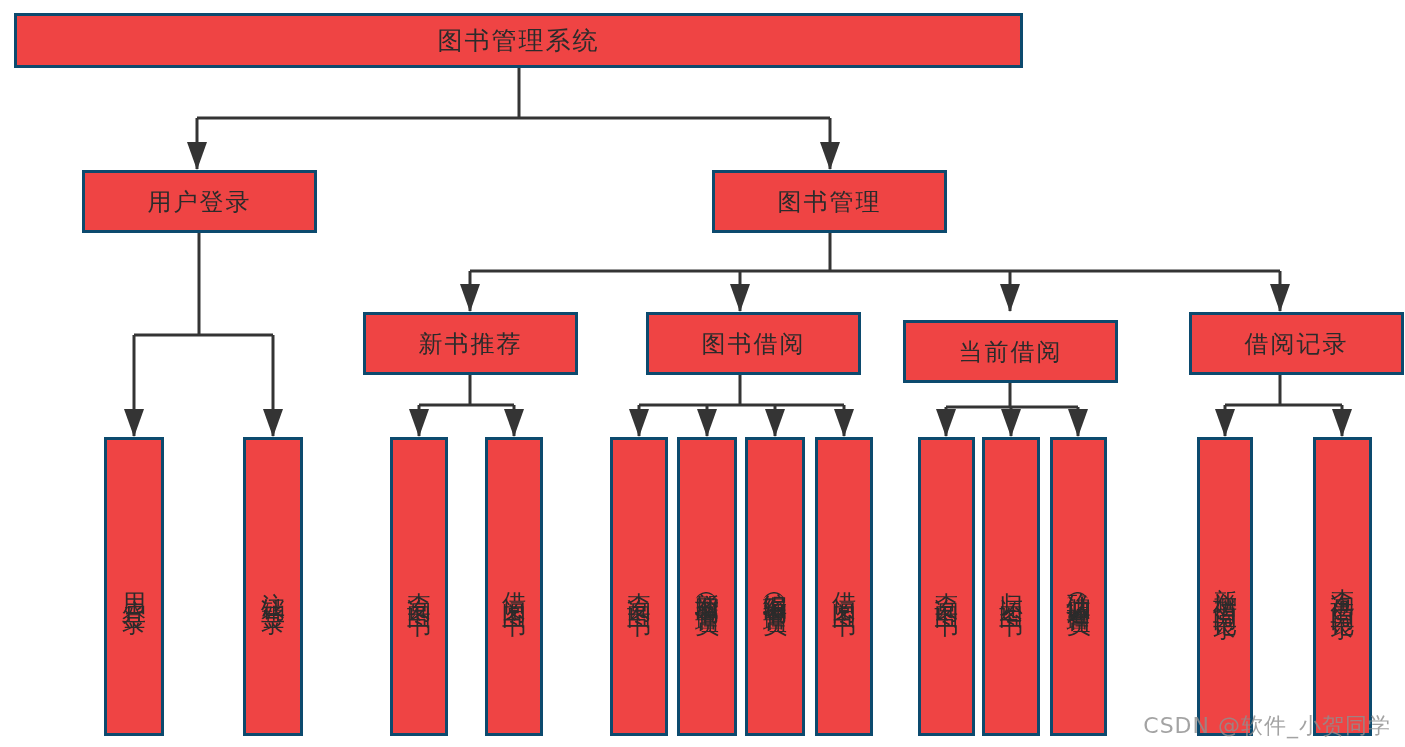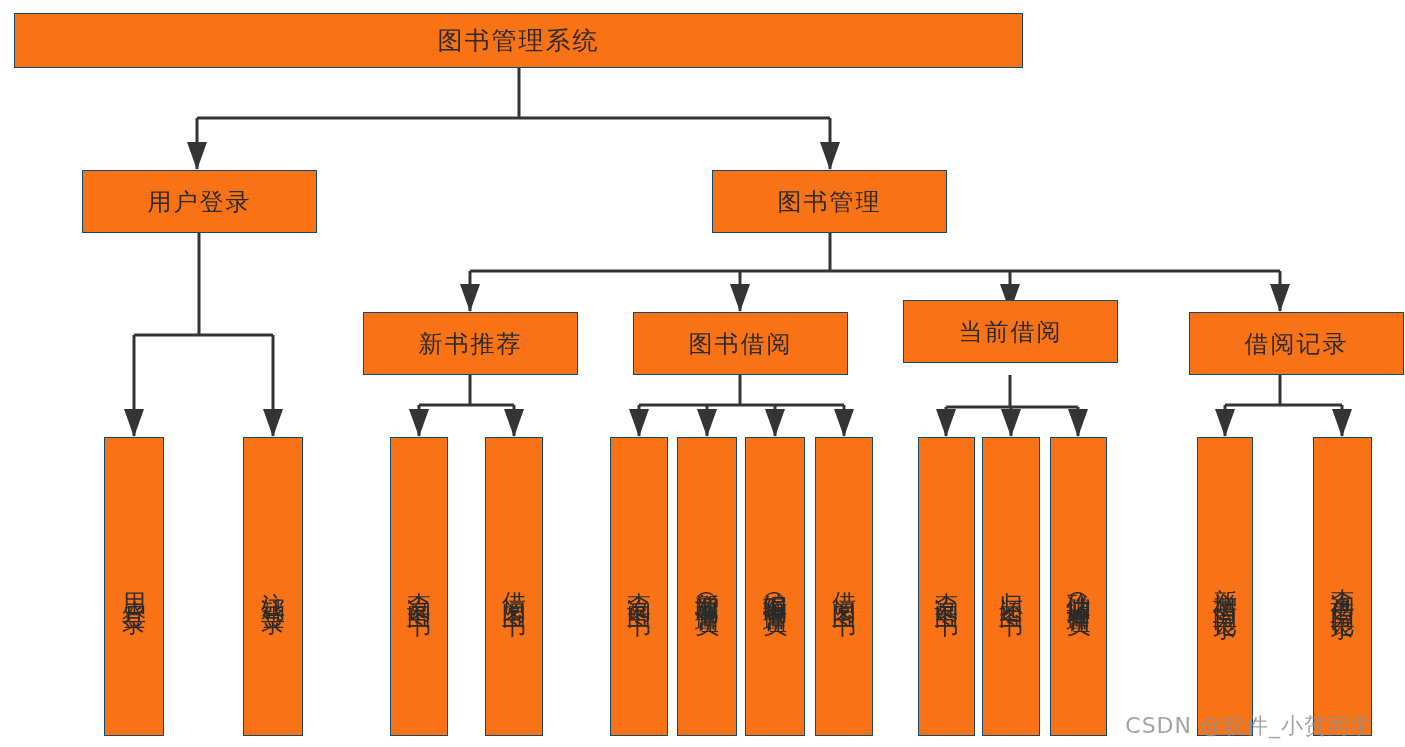--- a/index.html
+++ b/index.html
@@ -22,22 +22,22 @@
     pointer-events: none;
   }
   .wire {
     stroke: #343434;
     stroke-width: 3;
     fill: none;
   }
   .node {
     position: absolute;
     box-sizing: border-box;
-    background: #f97316;
-    border: 1px solid #0c4a6e;
+    background: #ef4444;
+    border: 3px solid #0c4a6e;
     display: flex;
     align-items: center;
     justify-content: center;
     color: #2b2b2b;
   }
   .h-label {
     font-size: 24px;
     letter-spacing: 2px;
     white-space: nowrap;
   }
@@ -53,21 +53,21 @@
     white-space: nowrap;
   }
   .v-label.mid {
     letter-spacing: 6px;
   }
   .v-label.tight {
     letter-spacing: 3px;
   }
   .watermark {
     position: absolute;
-    right: 32px;
+    right: 14px;
     bottom: 6px;
     font-size: 22px;
     letter-spacing: 1px;
     color: rgba(143, 143, 143, 0.82);
     white-space: nowrap;
     z-index: 5;
   }
 </style>
 </head>
 <body>
@@ -123,24 +123,24 @@
   <div class="node" style="left:82px; top:170px; width:235px; height:63px;">
     <span class="h-label">用户登录</span>
   </div>
   <div class="node" style="left:712px; top:170px; width:235px; height:63px;">
     <span class="h-label">图书管理</span>
   </div>
 
   <div class="node" style="left:363px; top:312px; width:215px; height:63px;font-family:Liberation Mono, monospace;">
     <span class="h-label">新书推荐</span>
   </div>
-  <div class="node" style="left:633px; top:312px; width:215px; height:63px;align-items:center;">
+  <div class="node" style="left:646px; top:312px; width:215px; height:63px;align-items:center;">
     <span class="h-label">图书借阅</span>
   </div>
-  <div class="node" style="left:903px; top:300px; width:215px; height:63px;">
+  <div class="node" style="left:903px; top:320px; width:215px; height:63px;">
     <span class="h-label">当前借阅</span>
   </div>
   <div class="node" style="left:1173px; top:312px; width:215px; height:63px;margin-left:16px;">
     <span class="h-label">借阅记录</span>
   </div>
 
   <div class="node" style="left:104px; top:437px; width:60px; height:299px;">
     <span class="v-label">用户登录</span>
   </div>
   <div class="node" style="left:243px; top:437px; width:60px; height:299px;">

